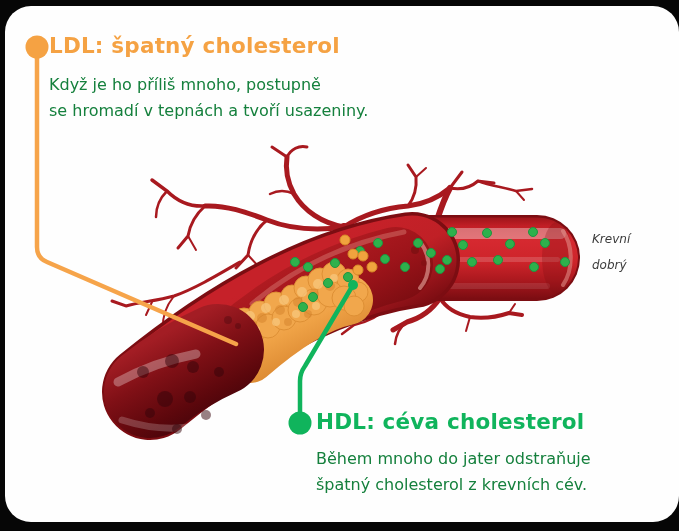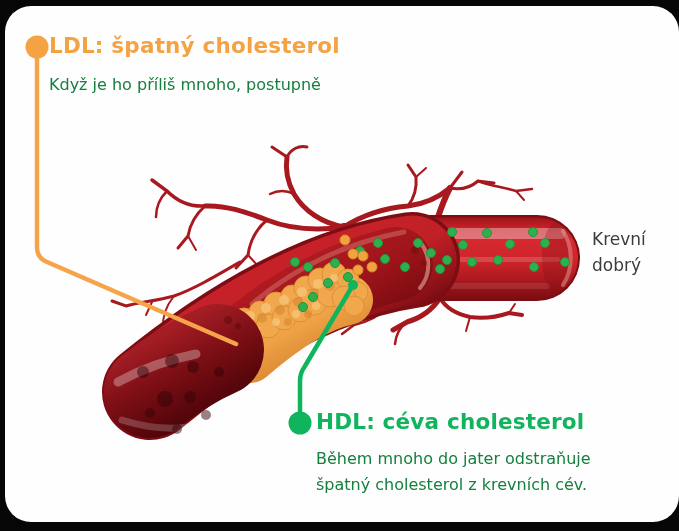--- a/index.html
+++ b/index.html
@@ -6,21 +6,21 @@
   .stage{position:relative;width:679px;height:531px;background:#060606;overflow:hidden;
          font-family:"DejaVu Sans","Liberation Sans",sans-serif;}
   .card{position:absolute;left:5px;top:6px;right:0;bottom:9px;background:#fefefe;border-radius:26px;}
   svg.illu{position:absolute;left:0;top:0;width:679px;height:531px;pointer-events:none;}
   .callout-title{position:absolute;font-weight:700;font-size:21.5px;line-height:24px;letter-spacing:.2px;white-space:nowrap;}
   .ldl-title{left:49px;top:34px;color:#F5A243;}
   .hdl-title{left:316px;top:410px;color:#10B45C;}
   .callout-body{position:absolute;font-size:16px;line-height:25.5px;color:#15803d;white-space:nowrap;}
   .ldl-body{left:49px;top:72px;}
   .hdl-body{left:316px;top:446px;}
-  .vessel-label{position:absolute;left:592px;top:226px;font-size:17px;line-height:26px;color:#3c3c3c;white-space:nowrap;}
+  .vessel-label{position:absolute;left:592px;top:226px;font-size:12px;line-height:26px;color:#3c3c3c;white-space:nowrap;font-style:italic;}
 </style>
 </head>
 <body>
 
 <div class="stage">
   <div class="card"></div>
 
   <svg class="illu" viewBox="0 0 679 531">
     <defs>
       <linearGradient id="gradRight" x1="0" y1="0" x2="0" y2="1">
@@ -220,20 +220,21 @@
     <path d="M37 56 L37 247 Q37 258 47 262 L236 344" fill="none" stroke="#F6A44A" stroke-width="4.5" stroke-linecap="round" stroke-linejoin="round"></path>
     <circle cx="37" cy="47" r="11.5" fill="#F5A243"></circle>
     <path d="M353 285 L305 366 Q300 373 300 381 L300 412" fill="none" stroke="#10B45C" stroke-width="4.5" stroke-linecap="round" stroke-linejoin="round"></path>
     <circle cx="353" cy="285" r="5" fill="#10B45C"></circle>
     <circle cx="300" cy="423" r="11.5" fill="#10B45C"></circle>
   </svg>
 
   <div class="callout-title ldl-title">LDL: špatný cholesterol</div>
   <div class="callout-body ldl-body">
     <span>Když je ho příliš mnoho, postupně</span><br>
+    <span>se hromadí v tepnách a tvoří usazeniny.</span>
   </div>
 
   <div class="callout-title hdl-title">HDL: céva cholesterol</div>
   <div class="callout-body hdl-body">
     <span>Během mnoho do jater odstraňuje</span><br>
     <span>špatný cholesterol z krevních cév.</span>
   </div>
 
   <div class="vessel-label">
     <span>Krevní</span><br>

